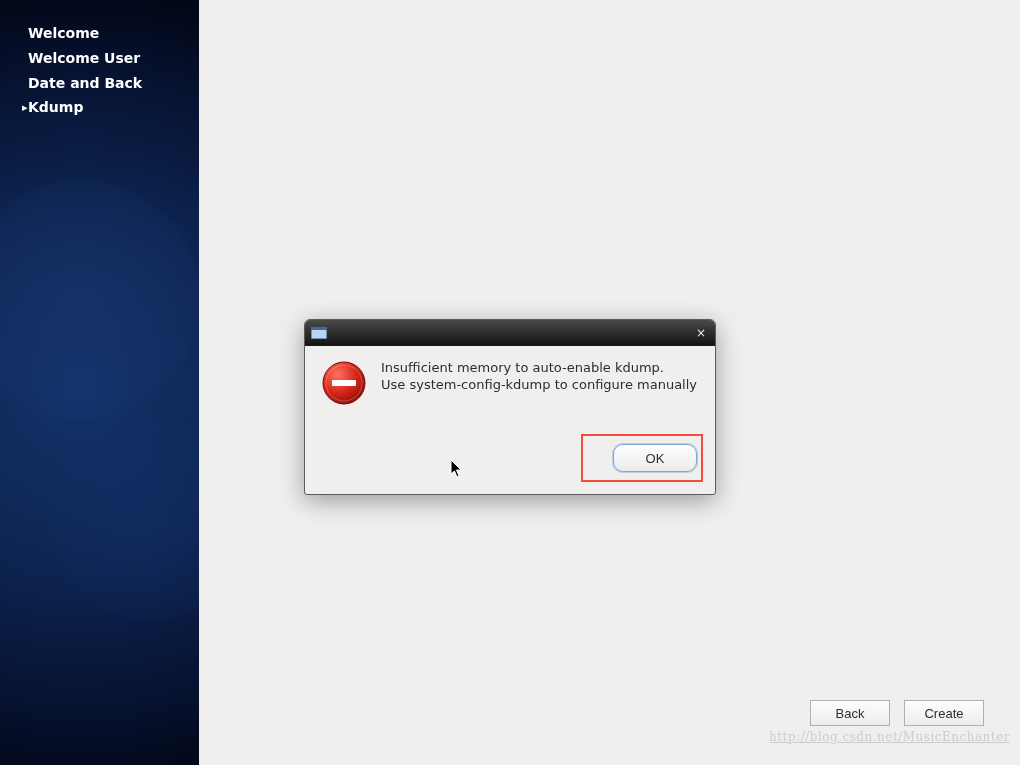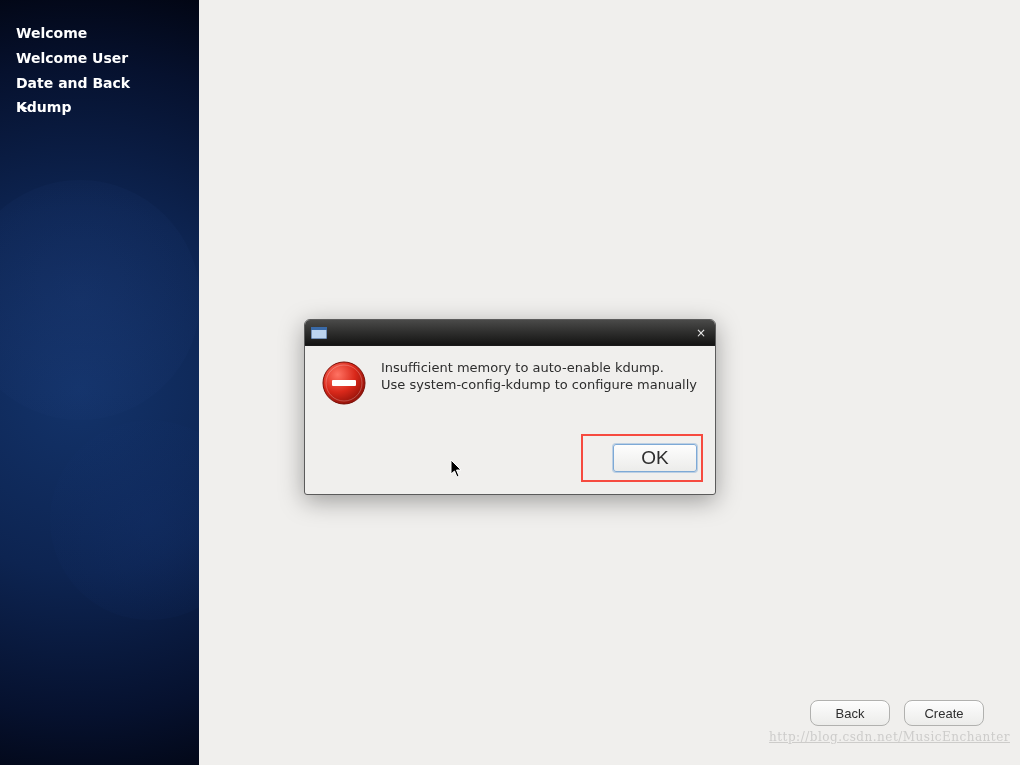--- a/index.html
+++ b/index.html
@@ -29,21 +29,21 @@
       content: "";
       position: absolute;
       left: 50px; top: 420px;
       width: 200px; height: 200px;
       background: radial-gradient(circle at 50% 50%, rgba(20,50,110,0.35) 0%, rgba(20,50,110,0.12) 60%, transparent 100%);
       border-radius: 50%;
     }
     .sidebar-items {
       position: relative;
       padding-top: 25px;
-      padding-left: 16px;
+      padding-left: 28px;
     }
     .sidebar-item {
       color: #ffffff;
       font-weight: bold;
       font-size: 14px;
       line-height: 1.2;
       margin-bottom: 8px;
       display: flex;
       align-items: flex-start;
       gap: 4px;
@@ -68,21 +68,21 @@
       right: 36px;
       display: flex;
       gap: 14px;
     }
     .nav-button {
       min-width: 80px;
       height: 26px;
       padding: 8px 18px;
       background: linear-gradient(to bottom, #fdfdfd, #ececea);
       border: 1px solid #b1b1af;
-      border-radius: 8px;
+      border-radius: 0;
       font-size: 13px;
       color: #2e2e2e;
       display: inline-flex;
       align-items: center;
       justify-content: center;
       cursor: pointer;
       box-shadow: 0 1px 0 rgba(255,255,255,0.6) inset;
     }
     .watermark {
       position: absolute;
@@ -153,23 +153,23 @@
     }
     .ok-highlight {
       border: 2px solid #f64a3f;
       padding: 8px 4px 8px 30px;
     }
     .ok-button {
       width: 84px;
       height: 28px;
       background: linear-gradient(to bottom, #fdfdfd, #ececea);
       border: 1px solid #7da9d6;
-      border-radius: 3px;
+      border-radius: 10px;
       box-shadow: 0 0 0 1px rgba(125,169,214,0.45);
-      font-size: 19px;
+      font-size: 13px;
       color: #2e2e2e;
       display: inline-flex;
       align-items: center;
       justify-content: center;
       cursor: pointer;
     }
     .cursor-arrow {
       position: absolute;
       left: 450px; top: 459px;
       width: 14px; height: 20px;

